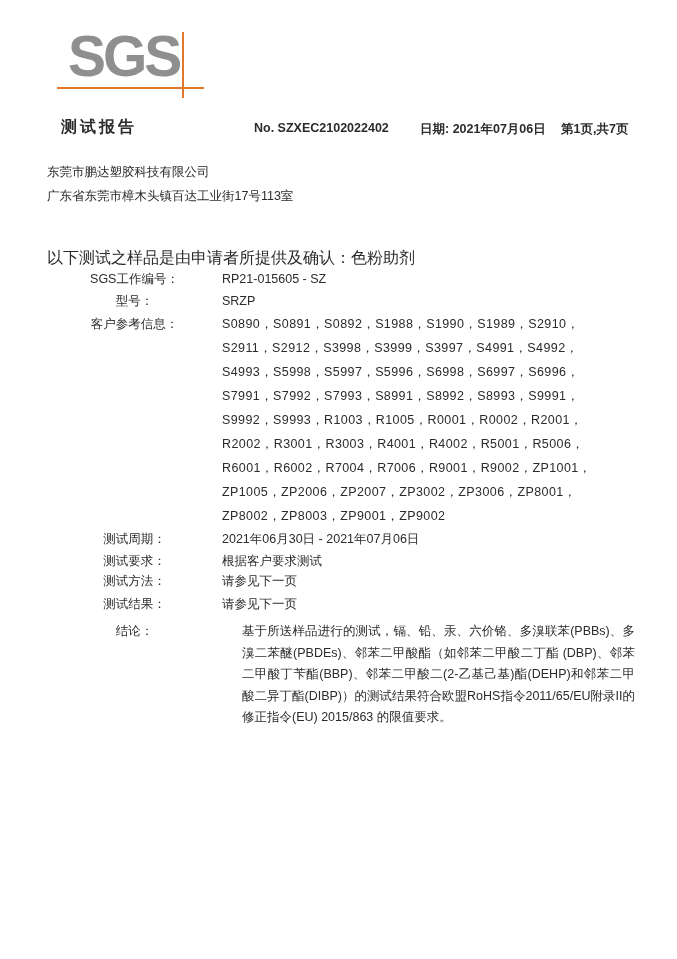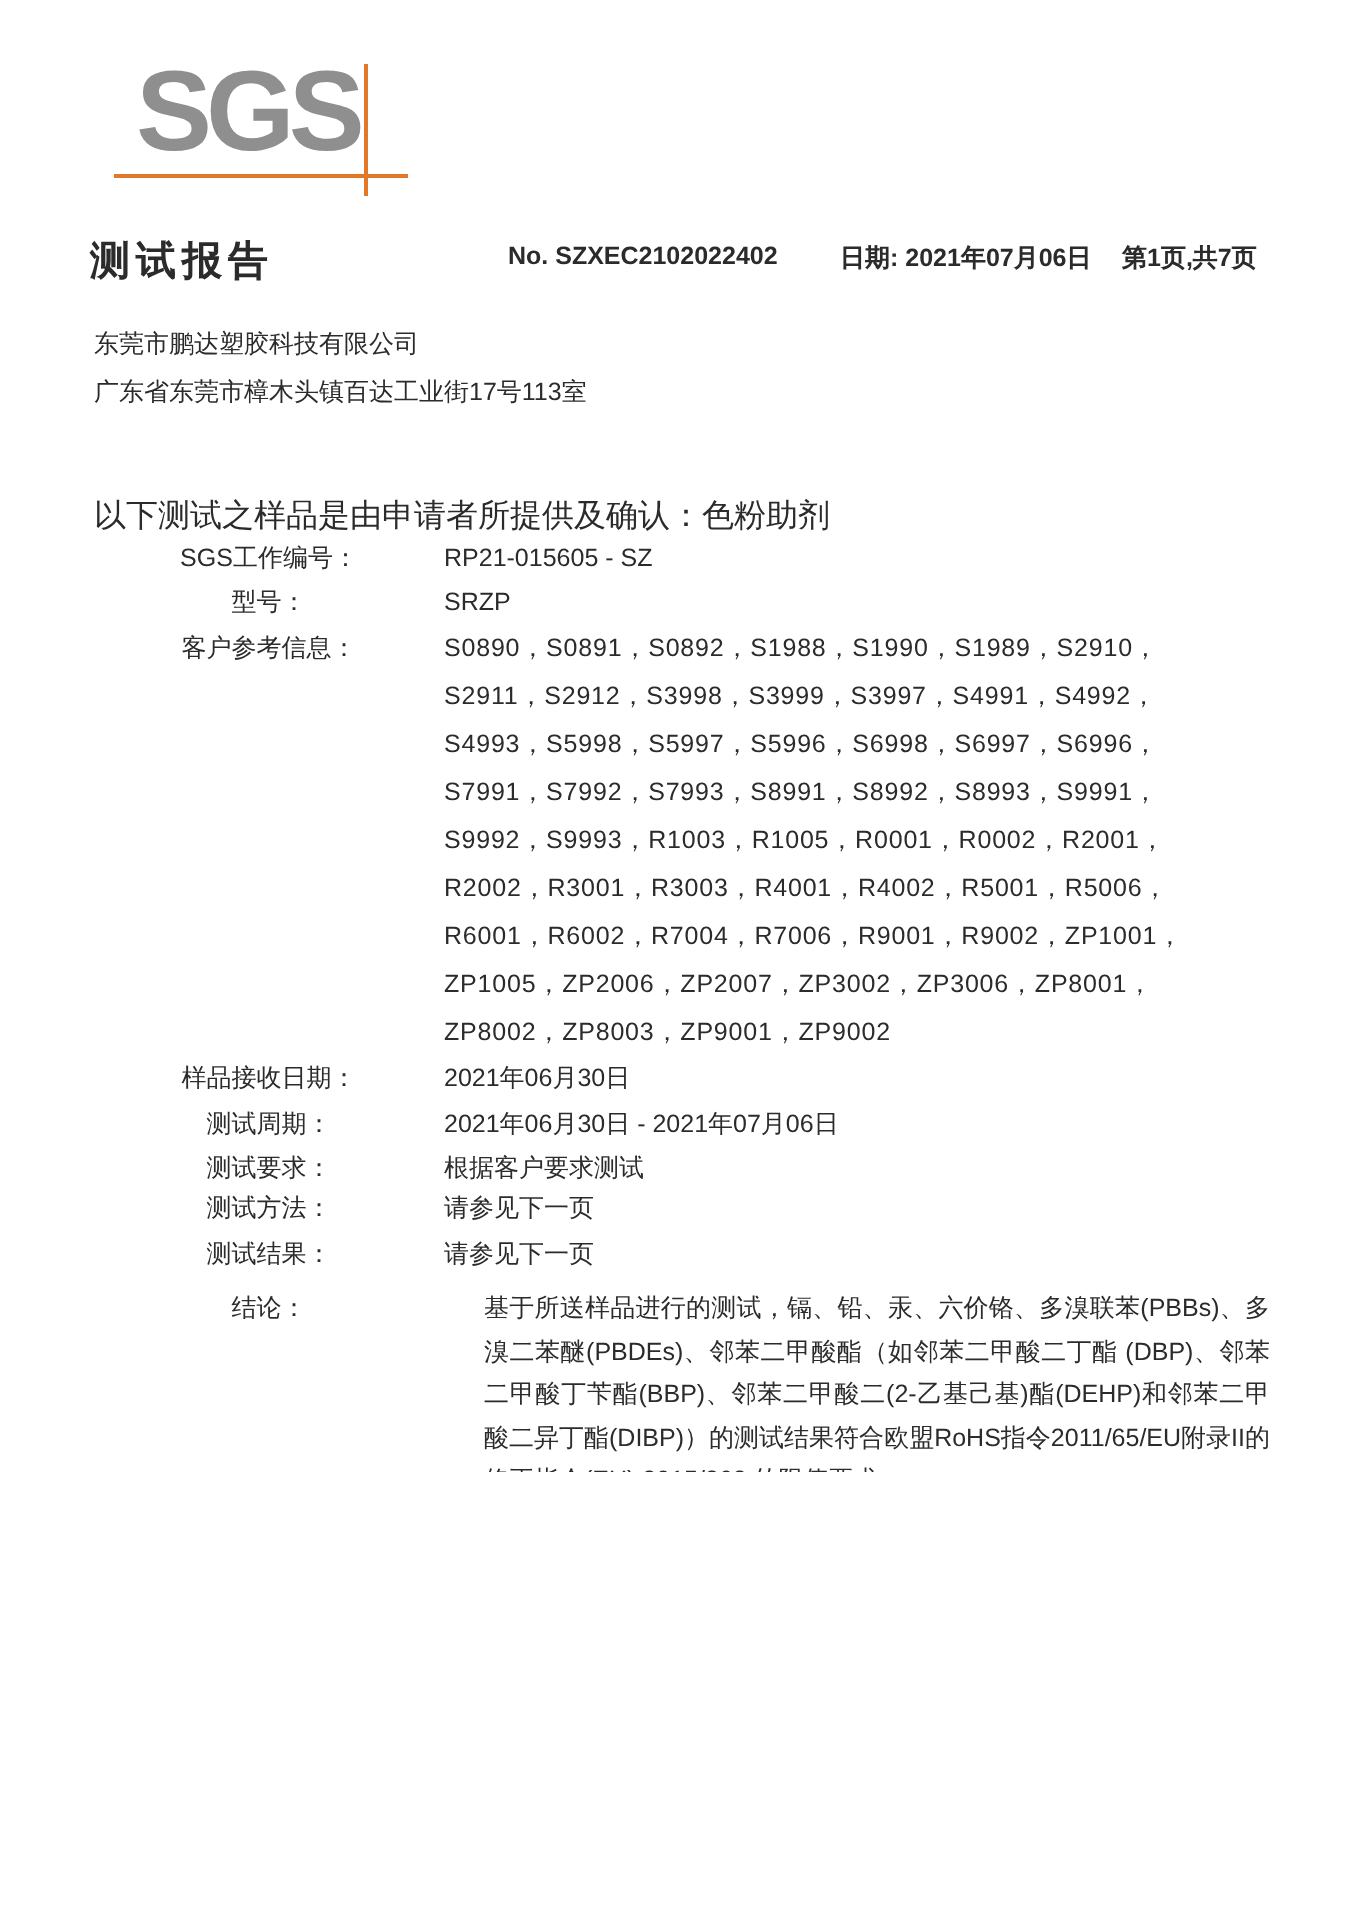--- a/index.html
+++ b/index.html
@@ -6,21 +6,21 @@
   .page{
     position:relative;width:677px;height:736px;background:#ffffff;overflow:hidden;
     font-family:"Liberation Sans","DejaVu Sans",sans-serif;color:#2b2b2b;
   }
   
   .logo-text{position:absolute;left:68px;top:28px;font-size:57px;font-weight:bold;
     color:#8f8f8f;letter-spacing:-3px;line-height:1;}
   .logo-hline{position:absolute;left:57px;top:87px;width:147px;height:2px;background:#e2782a;}
   .logo-vline{position:absolute;left:182px;top:32px;width:2px;height:66px;background:#e2782a;}
   
-  .doc-title{position:absolute;left:45px;top:117px;font-size:20px;font-weight:bold;letter-spacing:3px;}
+  .doc-title{position:absolute;left:61px;top:117px;font-size:16px;font-weight:bold;letter-spacing:3px;}
   .report-no{position:absolute;left:254px;top:121px;font-size:12.5px;font-weight:600;}
   .report-date{position:absolute;left:420px;top:121px;font-size:12.5px;font-weight:600;}
   .page-info{position:absolute;left:561px;top:121px;font-size:12.5px;font-weight:600;}
   
   .applicant{position:absolute;left:47px;top:160px;font-size:12.5px;line-height:24px;}
   
   .intro{position:absolute;left:47px;top:248px;font-size:16px;}
   .fields{position:absolute;left:47px;top:268px;width:588px;font-size:12.5px;}
   .frow{display:grid;grid-template-columns:175px 1fr;align-items:start;}
   .frow .lbl{white-space:nowrap;text-align:center;}
@@ -85,24 +85,20 @@
       <div class="val">S0890，S0891，S0892，S1988，S1990，S1989，S2910，
 S2911，S2912，S3998，S3999，S3997，S4991，S4992，
 S4993，S5998，S5997，S5996，S6998，S6997，S6996，
 S7991，S7992，S7993，S8991，S8992，S8993，S9991，
 S9992，S9993，R1003，R1005，R0001，R0002，R2001，
 R2002，R3001，R3003，R4001，R4002，R5001，R5006，
 R6001，R6002，R7004，R7006，R9001，R9002，ZP1001，
 ZP1005，ZP2006，ZP2007，ZP3002，ZP3006，ZP8001，
 ZP8002，ZP8003，ZP9001，ZP9002</div>
     </div>
-    <div class="frow r-recv">
-      <div class="lbl">样品接收日期：</div>
-      <div class="val">2021年06月30日</div>
-    </div>
     <div class="frow r-period">
       <div class="lbl">测试周期：</div>
       <div class="val">2021年06月30日 - 2021年07月06日</div>
     </div>
     <div class="frow r-req">
       <div class="lbl">测试要求：</div>
       <div class="val">根据客户要求测试</div>
     </div>
     <div class="frow r-method">
       <div class="lbl">测试方法：</div>

